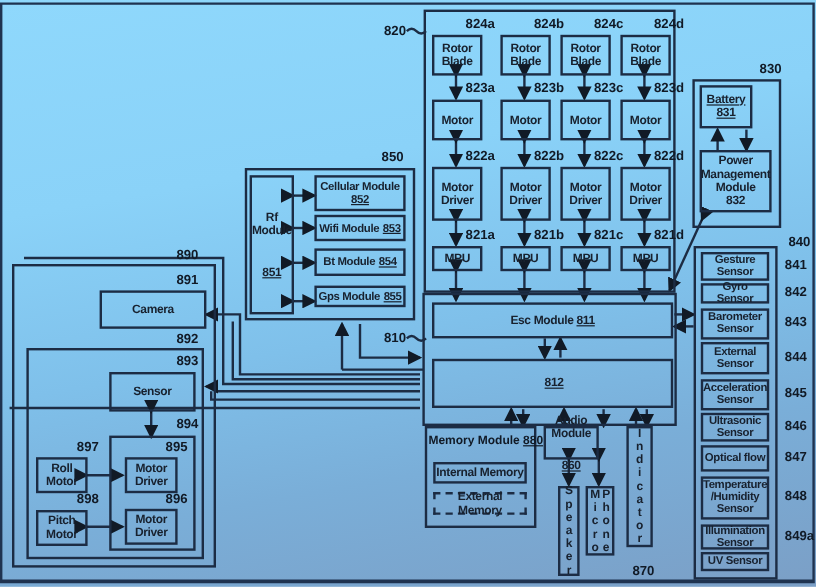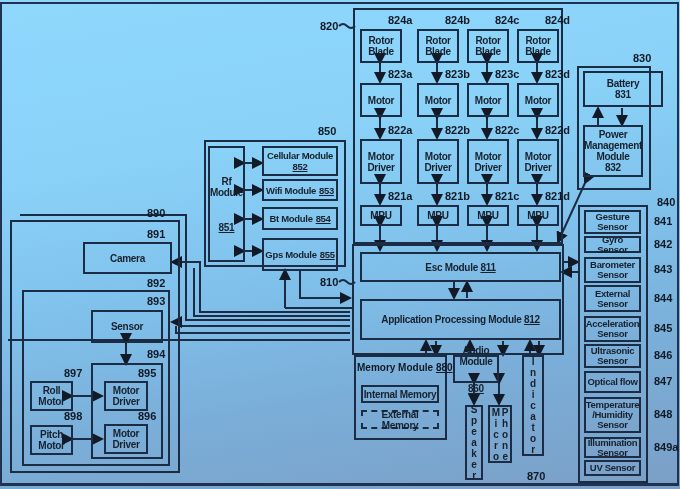--- a/index.html
+++ b/index.html
@@ -161,21 +161,21 @@
     </div>
     <span class="lbl" style="left: 545px; top: 124px;">822d</span>
     <div class="box" style="left: 517px; top: 205px; width: 42px; height: 21px;">
       <span>MPU</span>
     </div>
     <span class="lbl" style="left: 545px; top: 190px;">821d</span>
   </div>
 
 <div class="grp" style="left:577px;top:66px;width:74px;height:124px;"></div>
 <span class="lbl" style="left:633px;top:52px;">830</span>
-<div class="box" style="left:583px;top:71px;width:80px;height:36px;flex-direction:column;">
+<div class="box" style="left:583px;top:71px;width:44px;height:36px;flex-direction:column;text-decoration:underline;">
   <span>Battery</span>
   <span>831</span>
 </div>
 <div class="box" style="left:583px;top:125px;width:60px;height:52px;flex-direction:column;">
   <span>Power Management Module</span>
   <span>832</span>
 </div>
 
 <div class="grp" style="left:578px;top:205px;width:70px;height:278px;"></div>
 <span class="lbl" style="left:657px;top:196px;">840</span>
@@ -234,33 +234,33 @@
       <span class="u" style="margin-left: 0px;">852</span>
     </div>
     <div class="box" style="left: 262px; top: 179px; width: 76px; height: 22px; font-size: 9.5px;">
       <span>Wifi Module</span>
       <span class="u" style="margin-left: 3px;">853</span>
     </div>
     <div class="box" style="left: 262px; top: 207px; width: 76px; height: 23px; font-size: 9.5px;">
       <span>Bt Module</span>
       <span class="u" style="margin-left: 3px;">854</span>
     </div>
-    <div class="box" style="left: 262px; top: 238px; width: 76px; height: 33px; font-size: 9.5px; align-items: center;">
+    <div class="box" style="left: 262px; top: 238px; width: 76px; height: 18px; font-size: 9.5px; align-items: center;">
       <span>Gps Module</span>
       <span class="u" style="margin-left: 3px;">855</span>
     </div>
   </div>
 
 <div class="grp" style="left:352px;top:244px;width:212px;height:111px;"></div>
 <span class="lbl" style="left:320px;top:276px;">810</span>
 <div class="box" style="left:360px;top:252px;width:201px;height:30px;">
   <span>Esc Module</span>&nbsp;<span class="u">811</span>
 </div>
 <div class="box" style="left:360px;top:299px;width:201px;height:41px;">
-  <span>Application Processing Module</span>&nbsp;<span class="u">812</span>
+  &nbsp;<span class="u">812</span>
 </div>
 
 <div class="grp" style="left:354px;top:355px;width:93px;height:85px;"></div>
 <span class="lbl" style="left:357px;top:362px;font-size:10px;">
   <span>Memory Module</span> <span class="u">880</span>
 </span>
 <div class="box" style="left:361px;top:385px;width:78px;height:18px;">
   <span>Internal Memory</span>
 </div>
 <div class="box dashed" style="left:361px;top:410px;width:78px;height:19px;">

